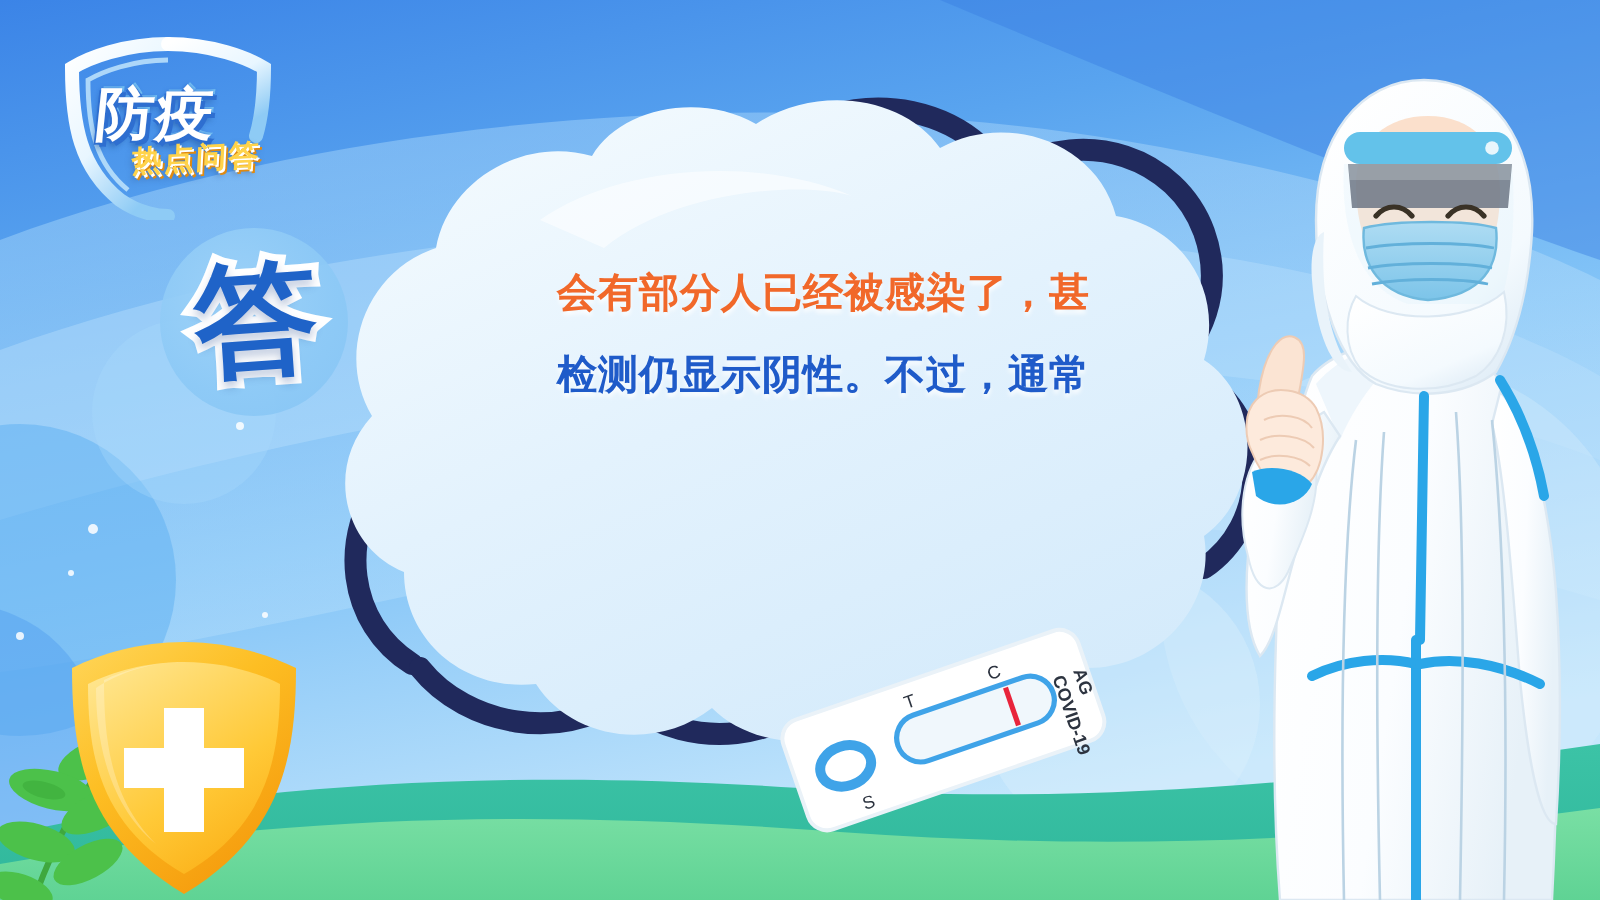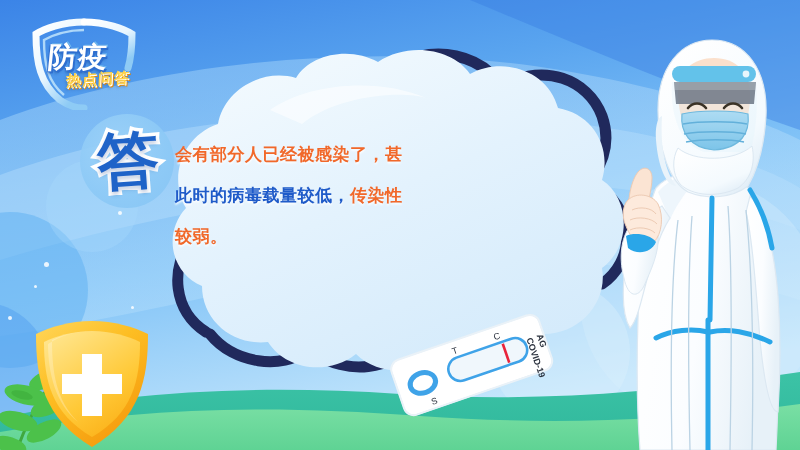--- a/index.html
+++ b/index.html
@@ -56,24 +56,25 @@
     text-shadow:0 3px 4px rgba(30,70,140,.28);
     transform:rotate(-4deg);
   }
 
   
   #bubble{position:absolute;left:150px;top:40px;width:520px;height:360px;}
   #bubble svg{position:absolute;inset:0;}
 
   
   #bubble-text{
-    position:absolute;left:175px;top:134px;width:370px;
-    font-size:17px;font-weight:bold;line-height:41px;
+    position:absolute;left:175px;top:127px;width:370px;
+    font-size:20px;font-weight:bold;line-height:41px;
     letter-spacing:.5px;
     text-shadow:0 2px 2px rgba(255,255,255,.85);
+    text-align:right;
   }
   .t-orange{color:#F1682A;}
   .t-blue{color:#1F5BC9;}
 
   
   #shield{position:absolute;left:28px;top:318px;width:128px;height:132px;}
   #shield svg{position:absolute;inset:0;}
 
   
   #test-kit{position:absolute;left:382px;top:306px;width:180px;height:120px;}
@@ -195,24 +196,21 @@
 
       <path d="M120,70 C160,42 230,38 276,58 C250,50 186,56 152,84 Z" fill="#FFFFFF" opacity=".55"></path>
     </svg>
   </div>
 
   <div id="bubble-text">
     <div>
       <span class="t-orange">会有部分人已经被感染了，甚</span>
     </div>
     <div>
-      <span class="t-blue">此时的病毒载量较低，</span><span class="t-orange">传染性</span>
-    </div>
-    <div>
-      <span class="t-orange">较弱。</span>
+      <span class="t-blue">检测仍显示阴性。不过，通常</span>
     </div>
   </div>
 
   <div id="leaves">
     <svg viewBox="0 0 120 100">
       <path d="M78,6 C58,26 40,54 26,92" fill="none" stroke="#3FA83E" stroke-width="3"></path>
       <g fill="#4CC14A">
         <ellipse cx="56" cy="24" rx="20" ry="9" transform="rotate(-22 56 24)"></ellipse>
         <ellipse cx="34" cy="40" rx="22" ry="9.5" transform="rotate(14 34 40)"></ellipse>
         <ellipse cx="58" cy="50" rx="21" ry="9" transform="rotate(-26 58 50)"></ellipse>

